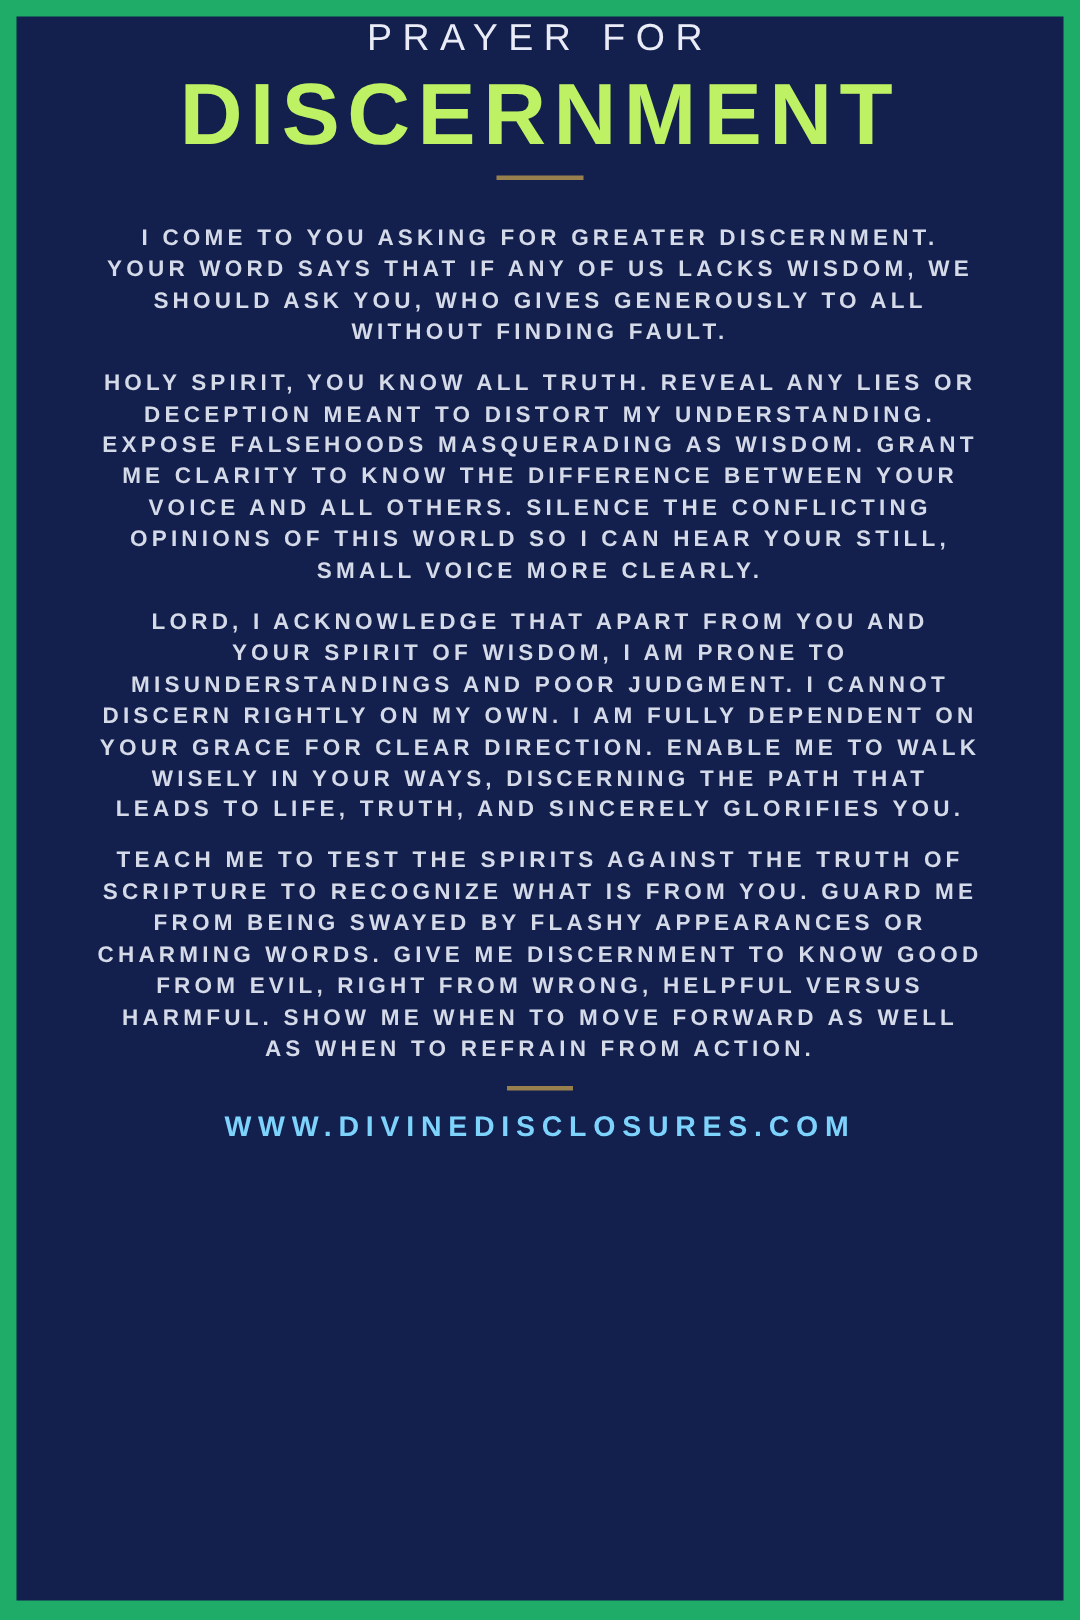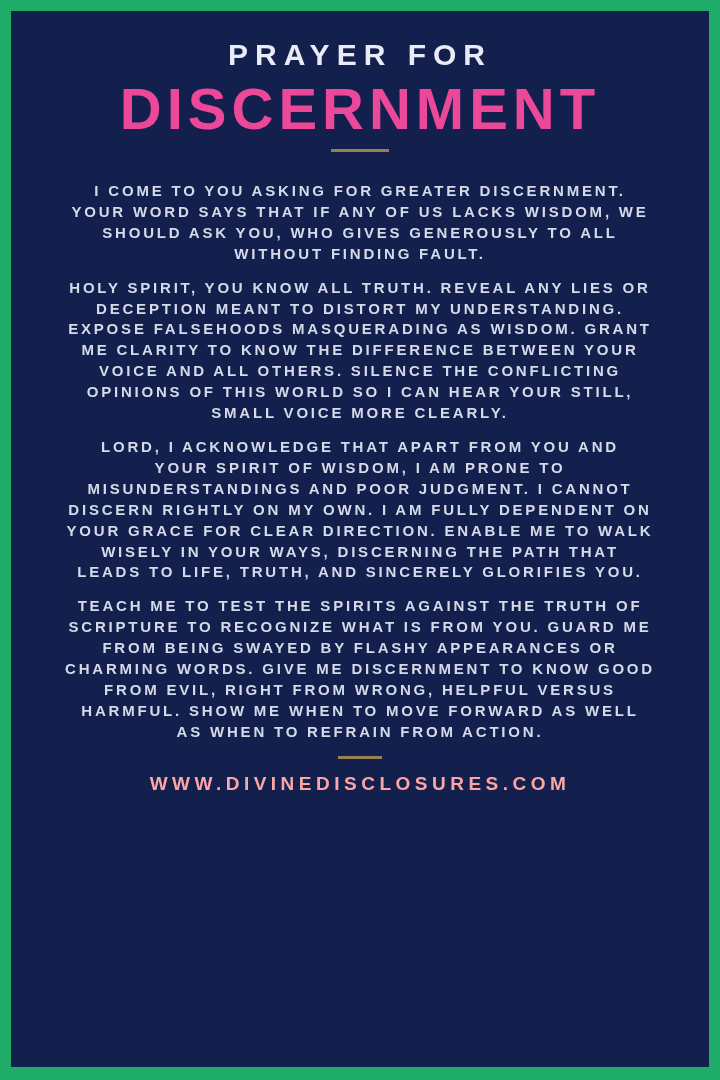--- a/index.html
+++ b/index.html
@@ -21,33 +21,32 @@
     left: 11px;
     right: 11px;
     bottom: 13px;
     background: #13204e;
     display: flex;
     flex-direction: column;
     align-items: center;
     text-align: center;
   }
   .kicker {
-    margin-top: 27px;
-    font-size: 30px;
-    font-weight: 700;
+    font-size: 25px;
+    font-weight: 400;
     letter-spacing: 7px;
     color: #e9ecf6;
     white-space: nowrap;
   }
   .title {
     margin-top: 8px;
     font-size: 58px;
     font-weight: bold;
     letter-spacing: 5px;
-    color: #ec4899;
+    color: #bef264;
     line-height: 1.0;
     white-space: nowrap;
   }
   .divider {
     width: 58px;
     height: 3px;
     background: #97804e;
     margin: 11px auto 12px auto;
   }
   .salutation {
@@ -74,21 +73,21 @@
   .footer-divider {
     width: 44px;
     height: 3px;
     background: #97804e;
     margin: 0 auto 14px auto;
   }
   .website {
     font-size: 19px;
     font-weight: bold;
     letter-spacing: 4.5px;
-    color: #fca5a5;
+    color: #7dd3fc;
     white-space: nowrap;
   }
 </style>
 </head>
 <body>
 
 <div class="poster">
   <div class="panel">
 
     <div class="kicker">PRAYER FOR</div>

